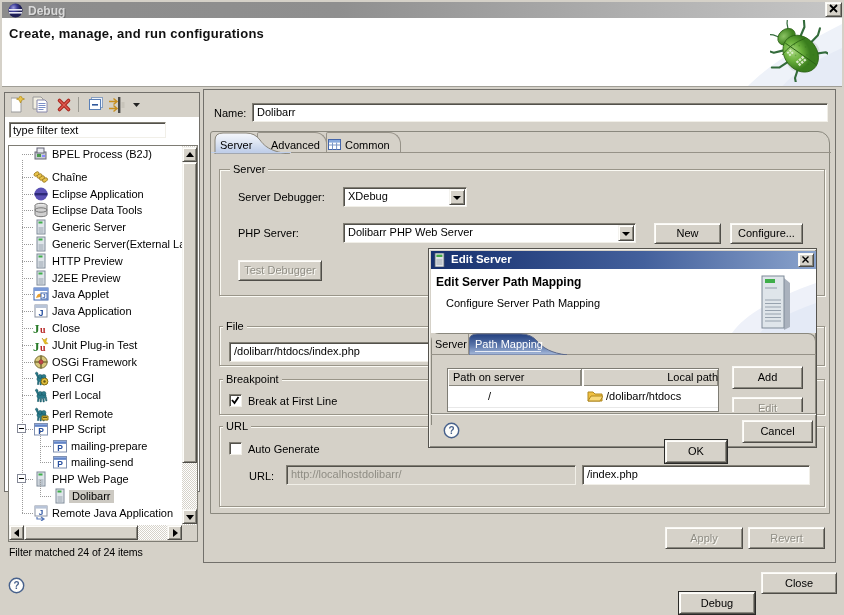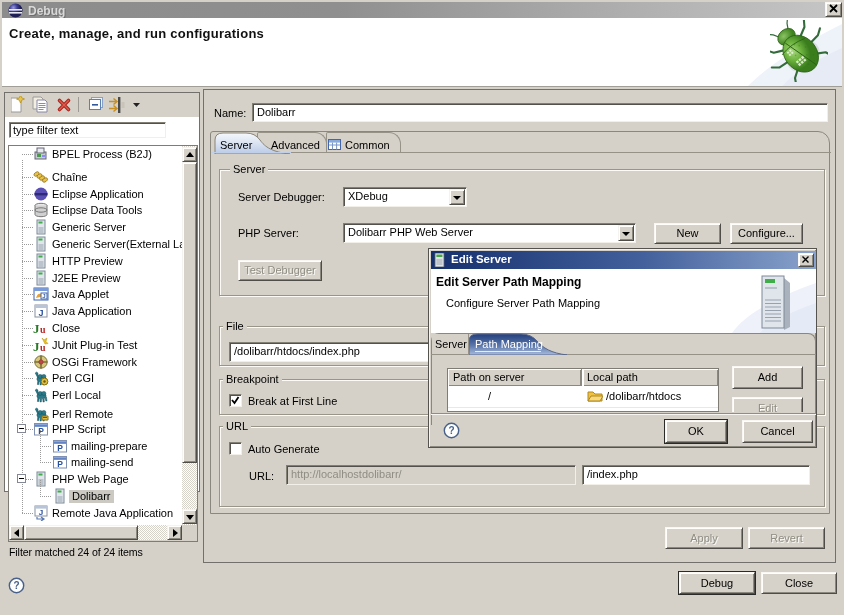--- a/index.html
+++ b/index.html
@@ -1,21 +1,21 @@
 <!DOCTYPE html>
 <html><head>
 <meta charset="utf-8">
 <style>
 * { margin:0; padding:0; box-sizing:border-box; }
 html,body { width:844px; height:615px; overflow:hidden; }
 body { position:relative; background:#d5d1c8; font-family:"Liberation Sans",sans-serif; font-size:11px; color:#000; }
 .abs { position:absolute; }
 
 .btn { position:absolute; background:#d6d2c9; border:1px solid; border-color:#f8f7f3 #4f4d48 #4f4d48 #f8f7f3; box-shadow: inset 1px 1px 0 #fffefb, inset -1px -1px 0 #8a887f; text-align:center; font-size:11px; }
-.btn.def { outline:1px solid #2a2a28; }
+.btn.def { outline:1px solid #2a2a28;margin-top:20px; }
 .btn.dis { color:#8f8d84; text-shadow:1px 1px 0 #fcfbf7; }
 .sunken { background:#fff; border:1px solid; border-color:#827f75 #f1efe8 #f1efe8 #827f75; box-shadow: inset 1px 1px 0 #53514b; }
 .group { position:absolute; border:1px solid #999589; box-shadow: inset 1px 1px 0 #fbfaf4, 1px 1px 0 #fbfaf4; }
 .glabel { position:absolute; background:#d5d1c8; padding:0 3px; font-size:11px; line-height:12px; }
 .lbl { position:absolute; font-size:11px; white-space:nowrap; }
 
 .sb-btn { position:absolute; background:#d6d2c9; border:1px solid; border-color:#f4f3ef #4f4d48 #4f4d48 #f4f3ef; box-shadow: inset 1px 1px 0 #fffefb, inset -1px -1px 0 #8a887f; }
 .sb-track { position:absolute; background:repeating-conic-gradient(#ffffff 0% 25%, #d6d2c9 0% 50%) 0 0/2px 2px; }
 .sb-thumb { position:absolute; background:#d6d2c9; border:1px solid; border-color:#f4f3ef #4f4d48 #4f4d48 #f4f3ef; box-shadow: inset 1px 1px 0 #fffefb, inset -1px -1px 0 #8a887f; }
 .arrow { position:absolute; width:0; height:0; }
@@ -574,21 +574,21 @@
     <path d="M0 22 L0 8 Q0 1 8 1 L52 1 Q62 1 68 8 C74 15 82 20 98 22 Z" fill="url(#ptab)" stroke="#5a6788" stroke-width="1"></path>
   </svg>
   <div class="lbl" style="left:46px;top:89px;color:#fff;">Path Mapping</div>
   <div class="abs" style="left:46px;top:101.5px;width:66px;height:1px;background:#e8ecf4;"></div>
 
   <div class="abs" style="left:18px;top:119px;width:272px;height:44px;background:#fff;border:1px solid #7e7c74;overflow:hidden;">
     <div class="abs" style="left:0;top:0;width:134px;height:17px;background:#d6d2c9;border-right:1px solid #8a887f;box-shadow:inset 1px 1px 0 #fffefb, inset -1px -1px 0 #8a887f;">
         <div style="margin:2px 0 0 5px;">Path on server</div>
       </div>
     <div class="abs" style="left:135px;top:0;width:135px;height:17px;background:#d6d2c9;box-shadow:inset 1px 1px 0 #fffefb, inset -1px -1px 0 #8a887f;">
-        <div style="margin:2px 0 0 4px;">Local path</div>
+        <div style="margin:2px 0 0 4px;text-align:right;">Local path</div>
       </div>
     <div class="abs" style="left:40px;top:21px;">/</div>
     <svg class="abs" style="left:139px;top:20px" width="16" height="13">
         <path d="M1 3 h5 l2 2 h7 v7 h-14 z" fill="#f0c040" stroke="#b08820"></path>
         <path d="M1 12 l3-5 h12 l-3 5 z" fill="#f8d878" stroke="#b08820"></path>
       </svg>
     <div class="abs" style="left:158px;top:21px;">/dolibarr/htdocs</div>
     <div class="abs" style="left:0;top:38px;width:272px;height:1px;background:#e8e8e8;"></div>
   </div>
 

